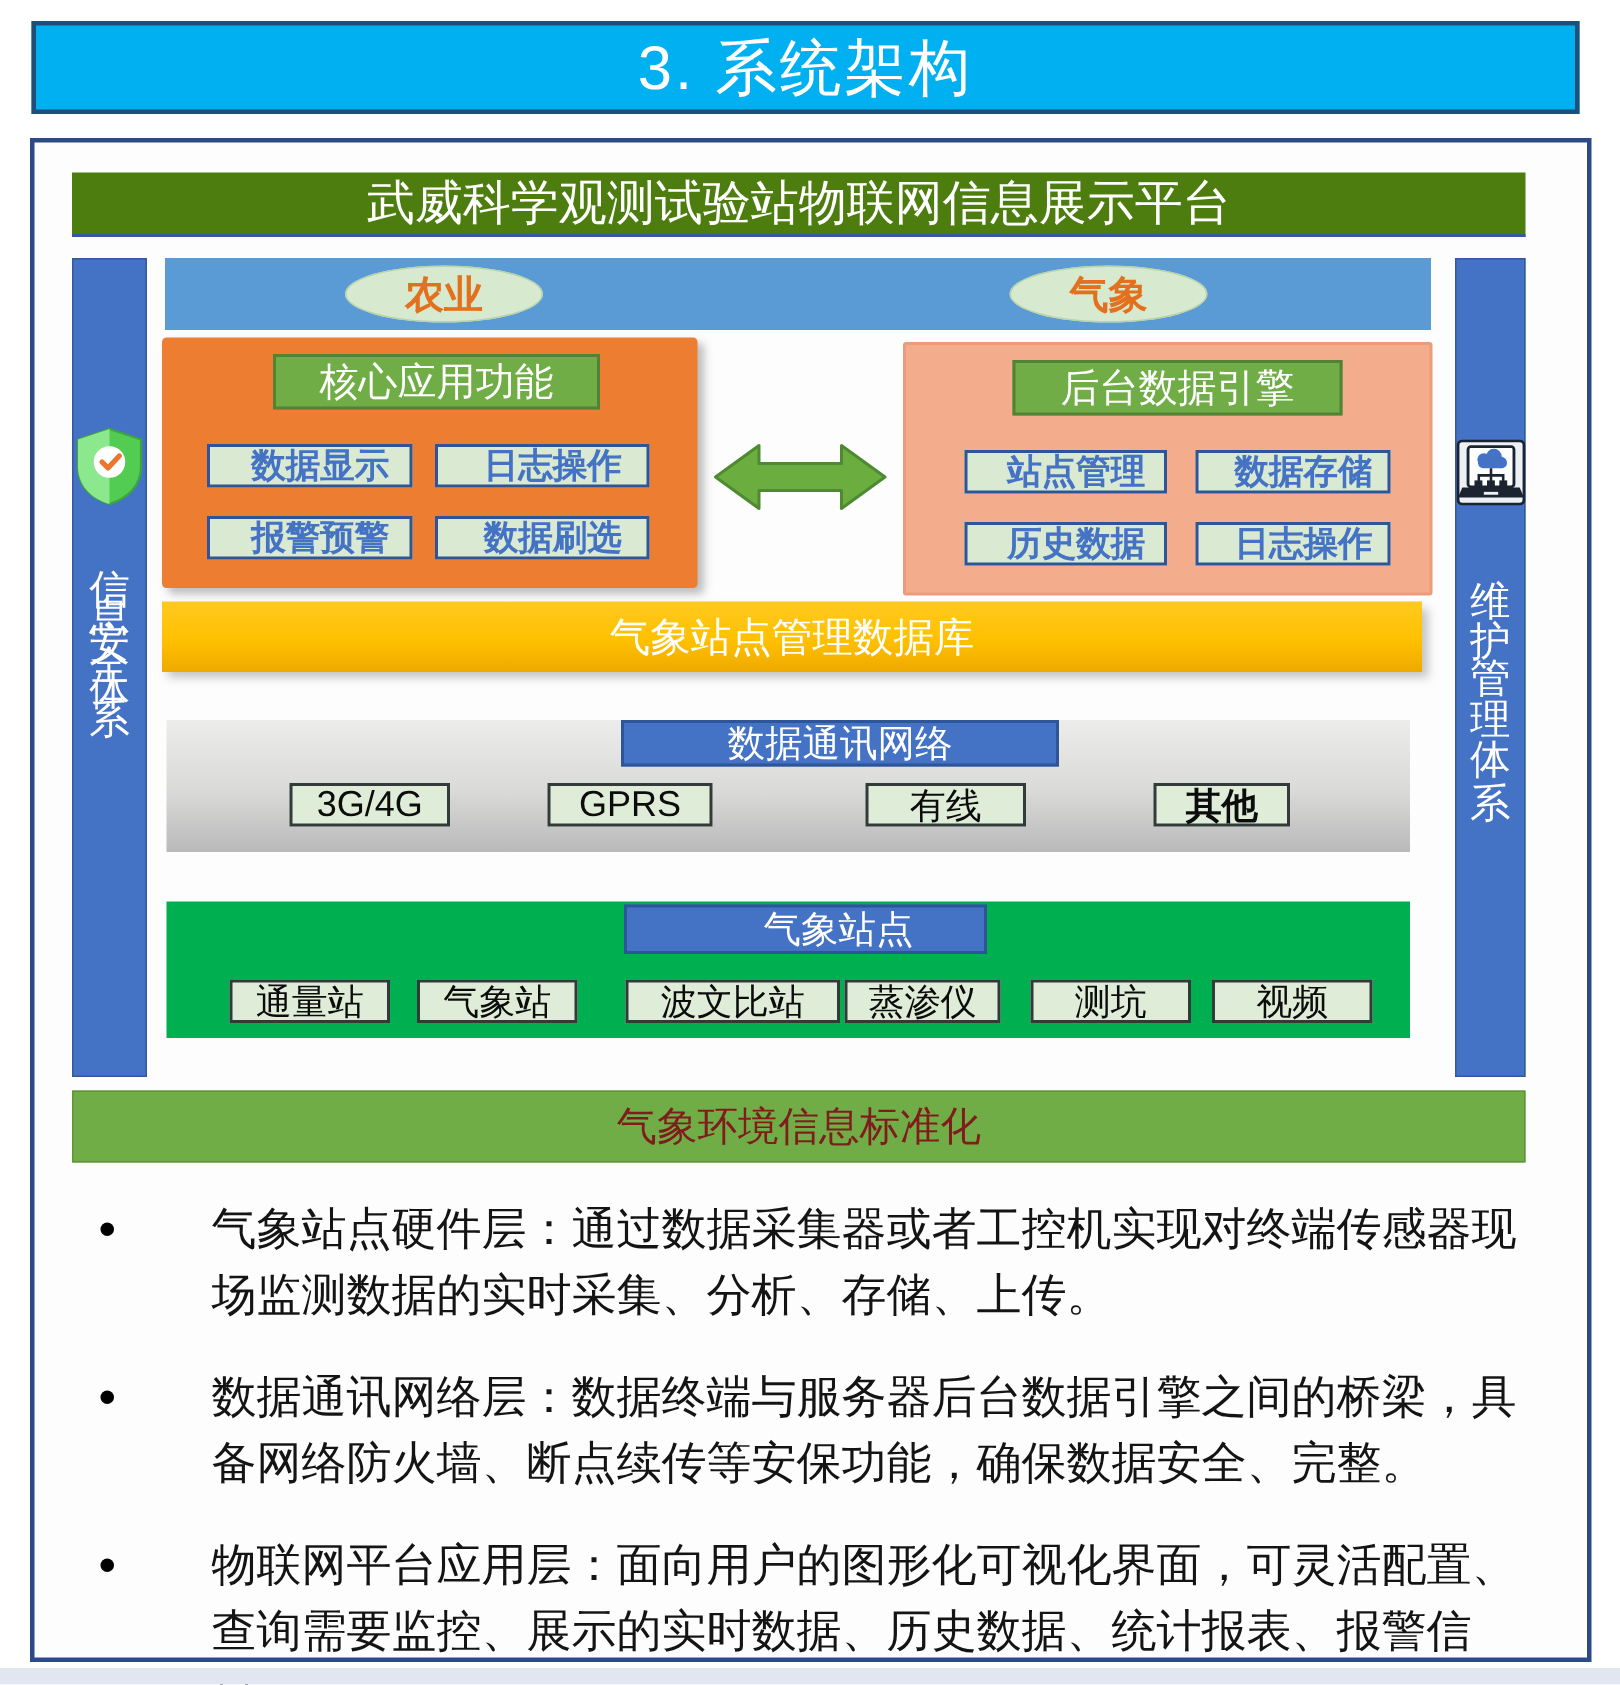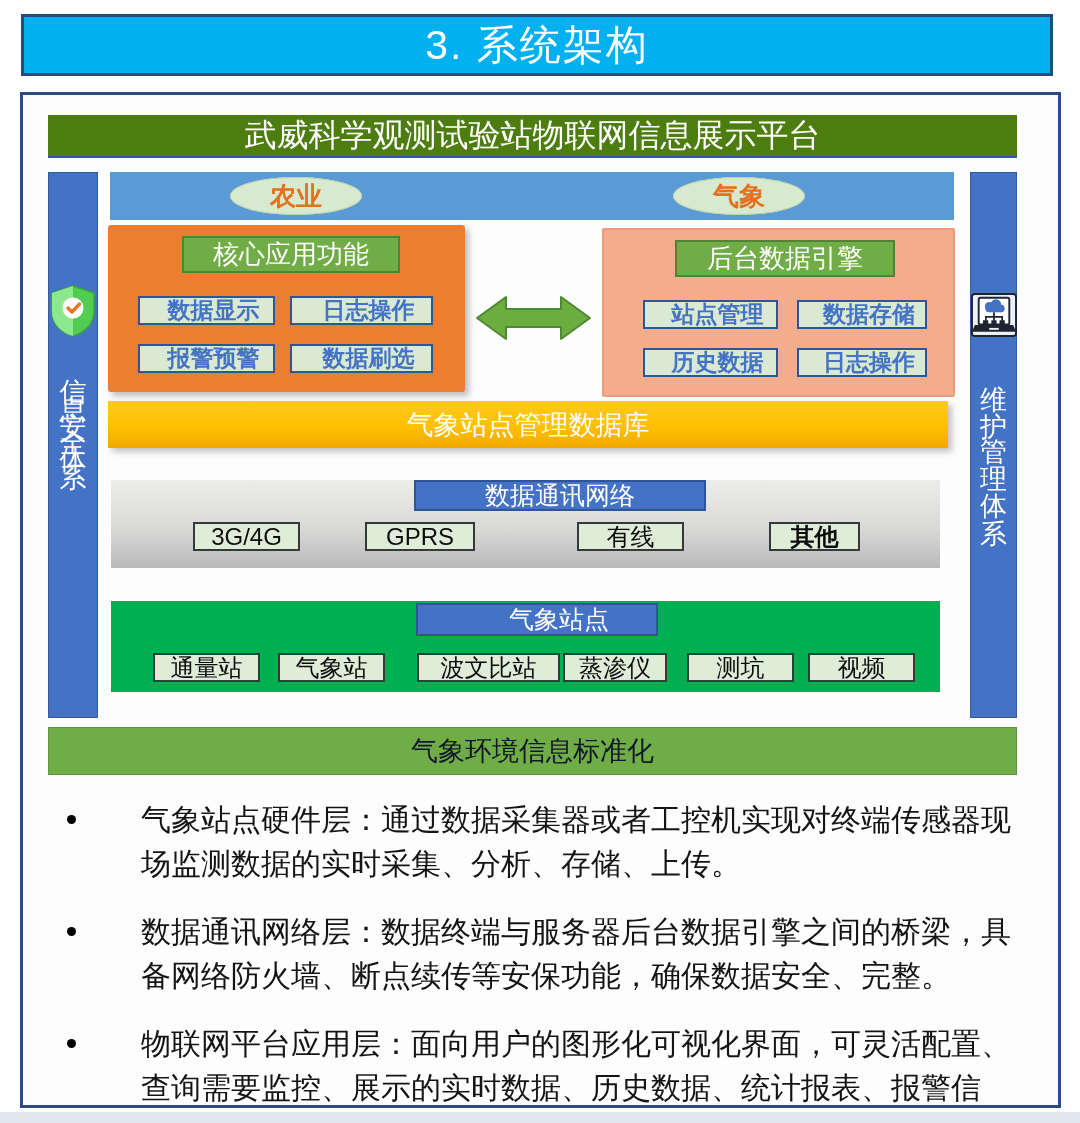--- a/index.html
+++ b/index.html
@@ -126,21 +126,21 @@
   .st-1 { left:167px; top:52px; width:107px; height:29px; }
   .st-2 { left:294px; top:52px; width:143px; height:29px;margin-left:12px; }
   .st-3 { left:452px; top:52px; width:104px; height:29px; }
   .st-4 { left:576px; top:52px; width:107px; height:29px; }
   .st-5 { left:697px; top:52px; width:107px; height:29px; }
 
   
   .standard-bar {
     left:25px; top:632px; width:969px; height:48px;
     background:#70AD47; border:1px solid #5f9639;
-    color:#0f172a; font-size:27px;
+    color:#7f1d1d; font-size:27px;
   }
 
   
   .note {
     position:absolute; left:42px; width:962px; padding-left:76px;
     font-size:30px; line-height:44px; color:#141414;
   }
   .note::before {
     content:""; position:absolute; left:2px; top:17px;
     width:9px; height:9px; border-radius:50%; background:#000;

